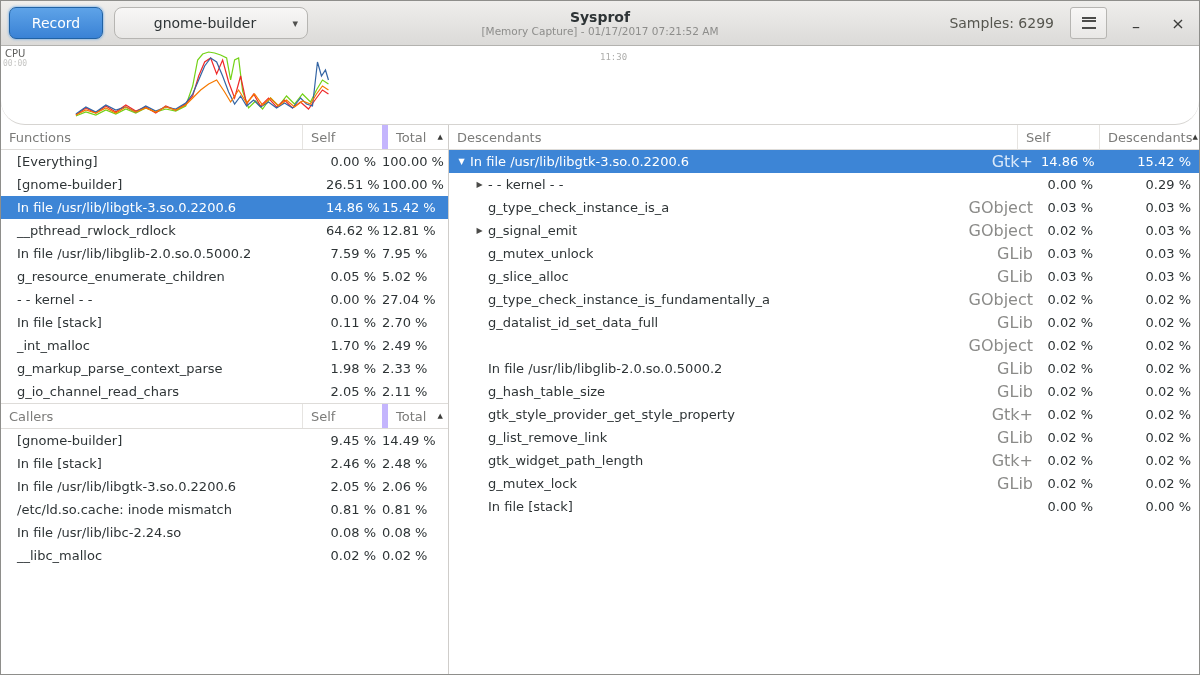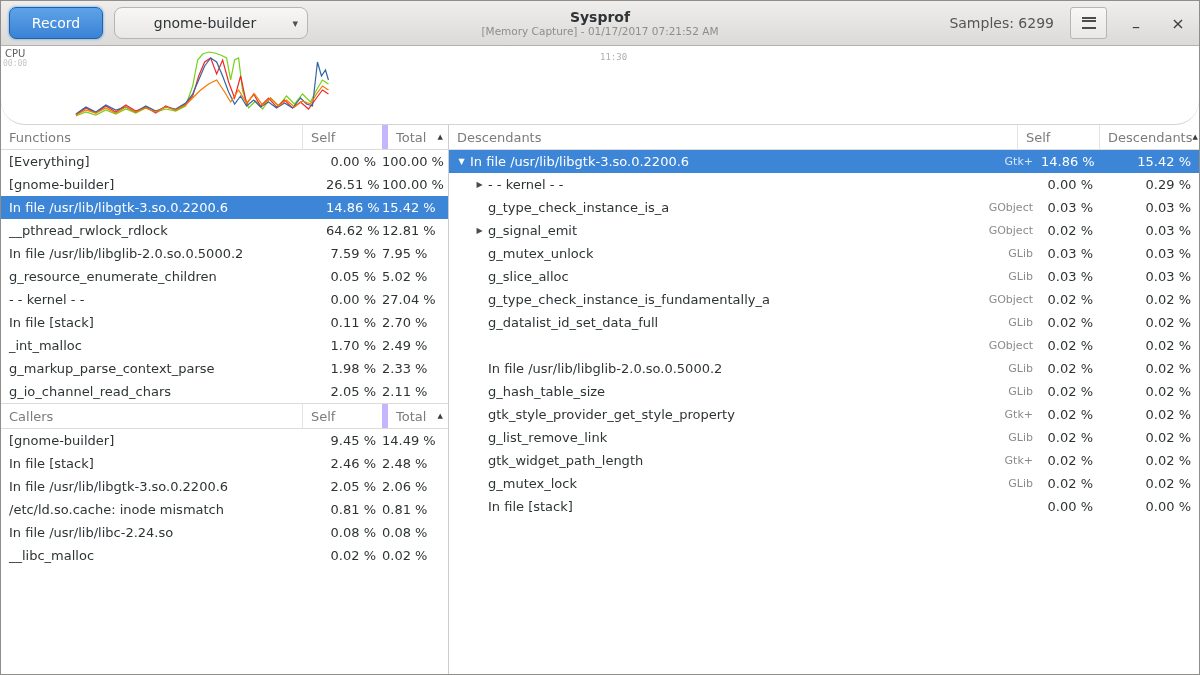--- a/index.html
+++ b/index.html
@@ -54,34 +54,34 @@
   .hcell.total{width:66px;padding-left:8px;padding-right:5px;border-left:6px solid #c4b5fd;}
   .hcell.dself{width:58px;padding-left:8px;border-left:1px solid #e6e4e1;}
   .hcell.cum{width:100px;padding-left:8px;padding-right:5px;border-left:1px solid #e6e4e1;}
   .sort{margin-left:auto;font-size:7px;color:#3c3c3a;}
 
   .rows{flex:0 0 auto;}
   .fill{flex:1;}
   .trow{display:flex;align-items:center;height:23px;flex:0 0 23px;font-size:13px;color:#2e3436;
     white-space:nowrap;cursor:default;}
   .trow.selected{background:var(--selection,#3d85d6);color:#fff;}
-  .col-name{flex:1;padding-left:8px;overflow:hidden;text-overflow:ellipsis;min-width:0;}
+  .col-name{flex:1;padding-left:8px;overflow:hidden;text-overflow:ellipsis;min-width:0;margin-left:8px;}
   .num{box-sizing:border-box;text-align:right;}
   .col-self{width:56px;padding-right:6px;}
   .col-total{width:66px;padding-right:22px;}
   .col-self-r{width:58px;padding-right:6px;}
   .col-cum{width:100px;padding-right:8px;}
 
   
   .trow.lvl0{padding-left:4px;}
   .trow.lvl1{padding-left:22px;}
   .expander{flex:0 0 17px;width:17px;text-align:center;font-size:8px;color:#4a4a48;}
   .trow.selected .expander{color:#fff;}
   .dname{overflow:hidden;text-overflow:ellipsis;}
-  .lib{margin-left:auto;margin-right:8px;font-size:11px;color:#8b8b89;flex:0 0 auto;}
+  .lib{margin-left:auto;margin-right:8px;font-size:16px;color:#8b8b89;flex:0 0 auto;}
   .trow.selected .lib{color:#d9e8f9;}
 </style>
 </head>
 <body>
 
 <div class="window">
 
   <header class="headerbar">
     <button class="record-btn">Record</button>
     <button class="process-dropdown">

